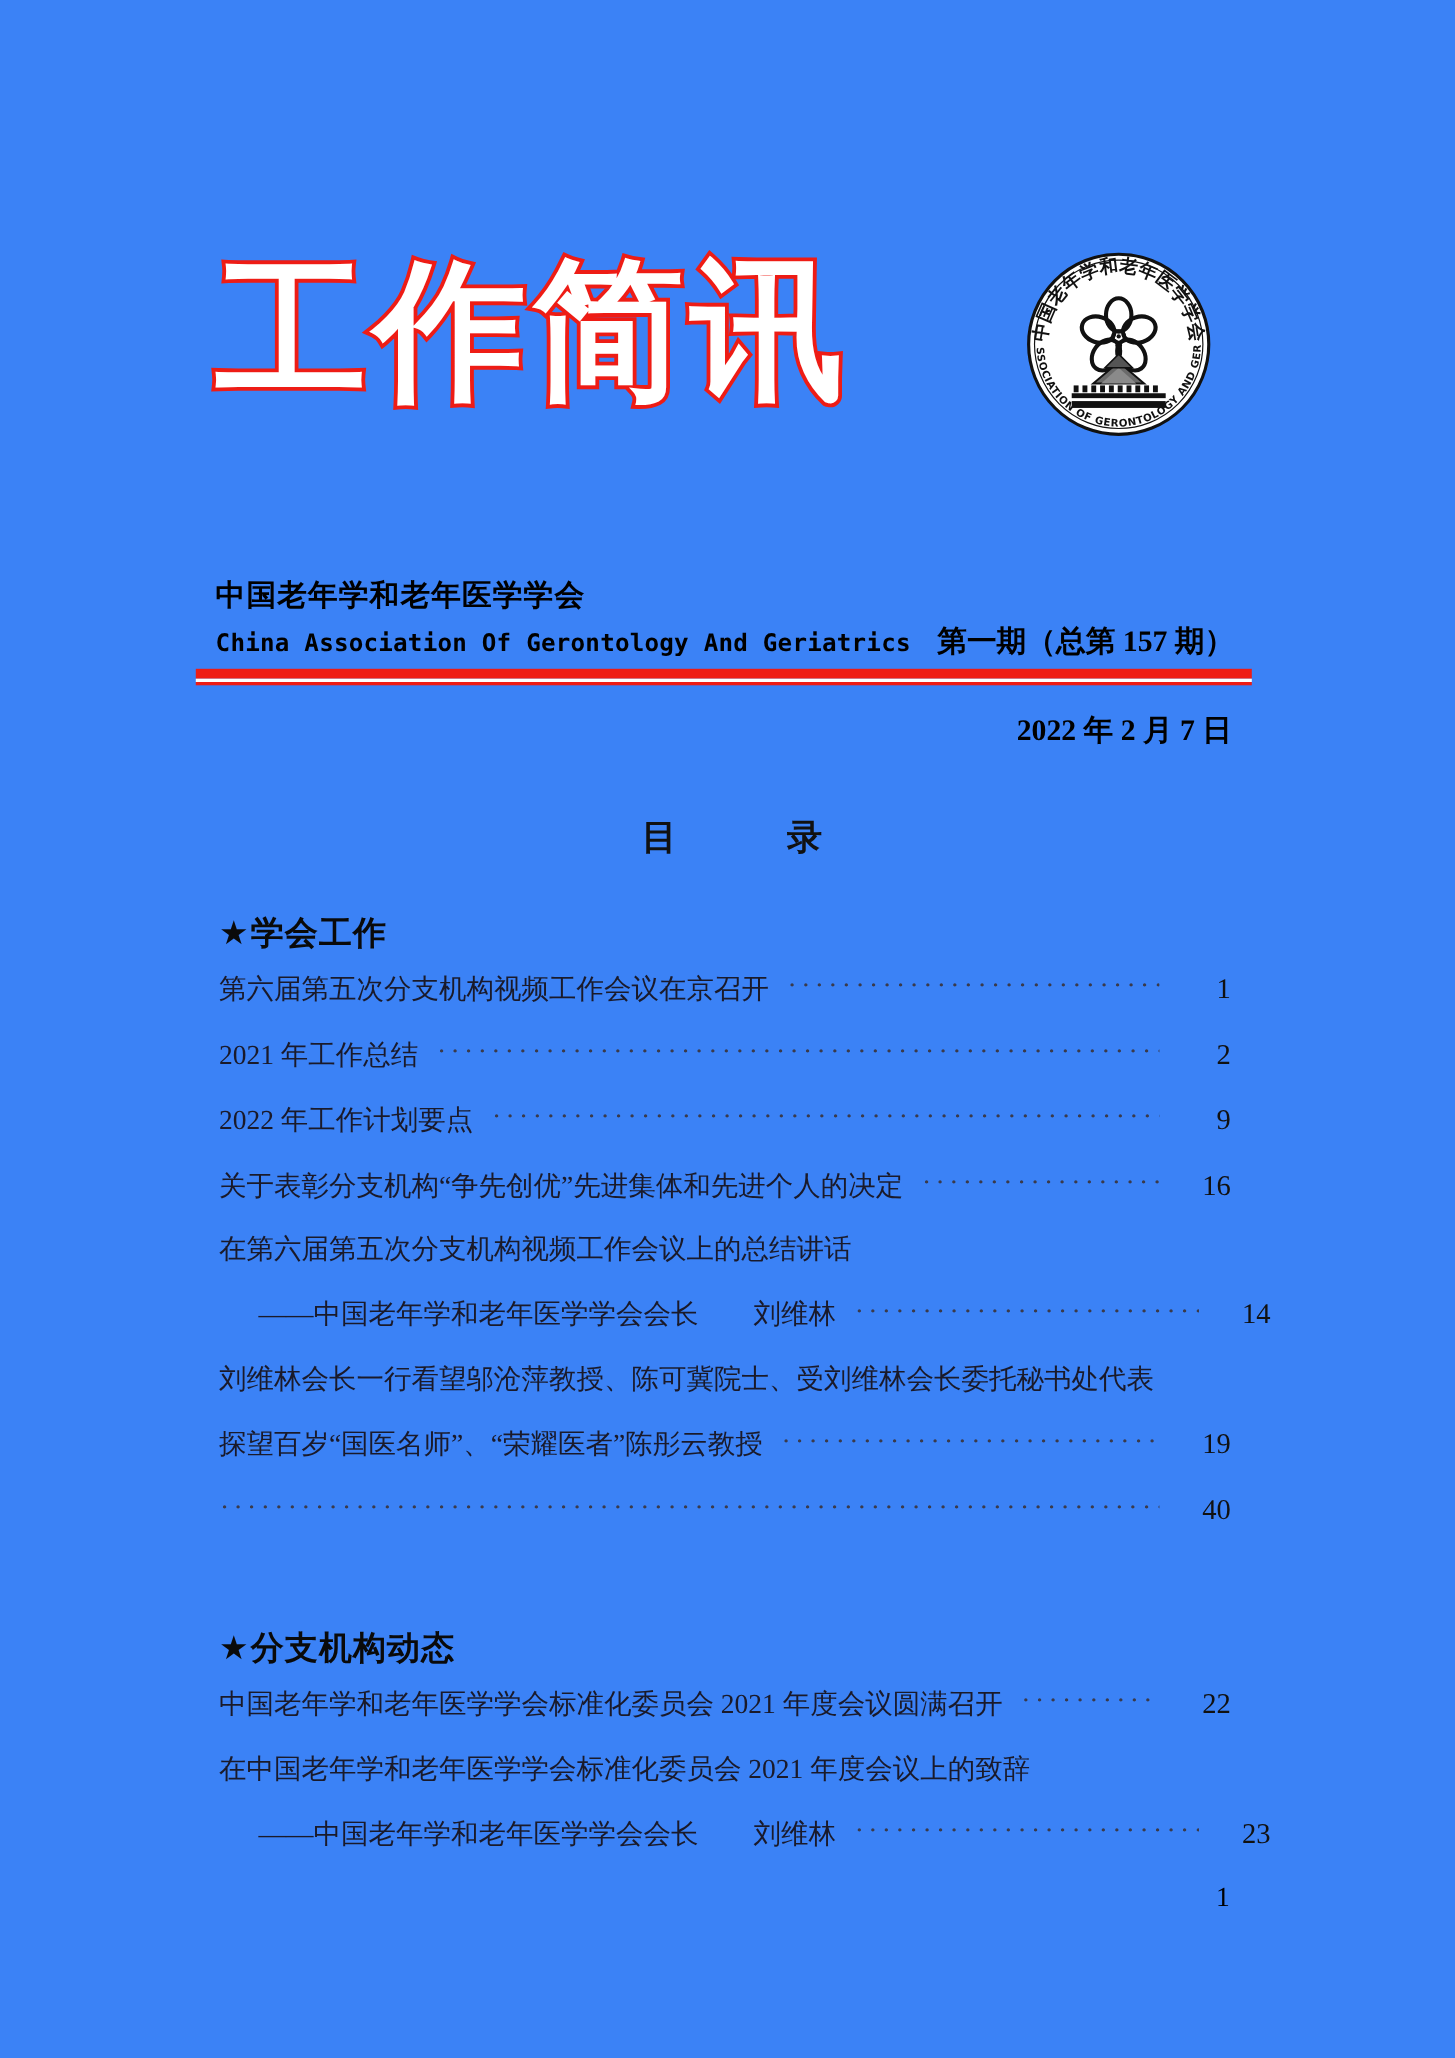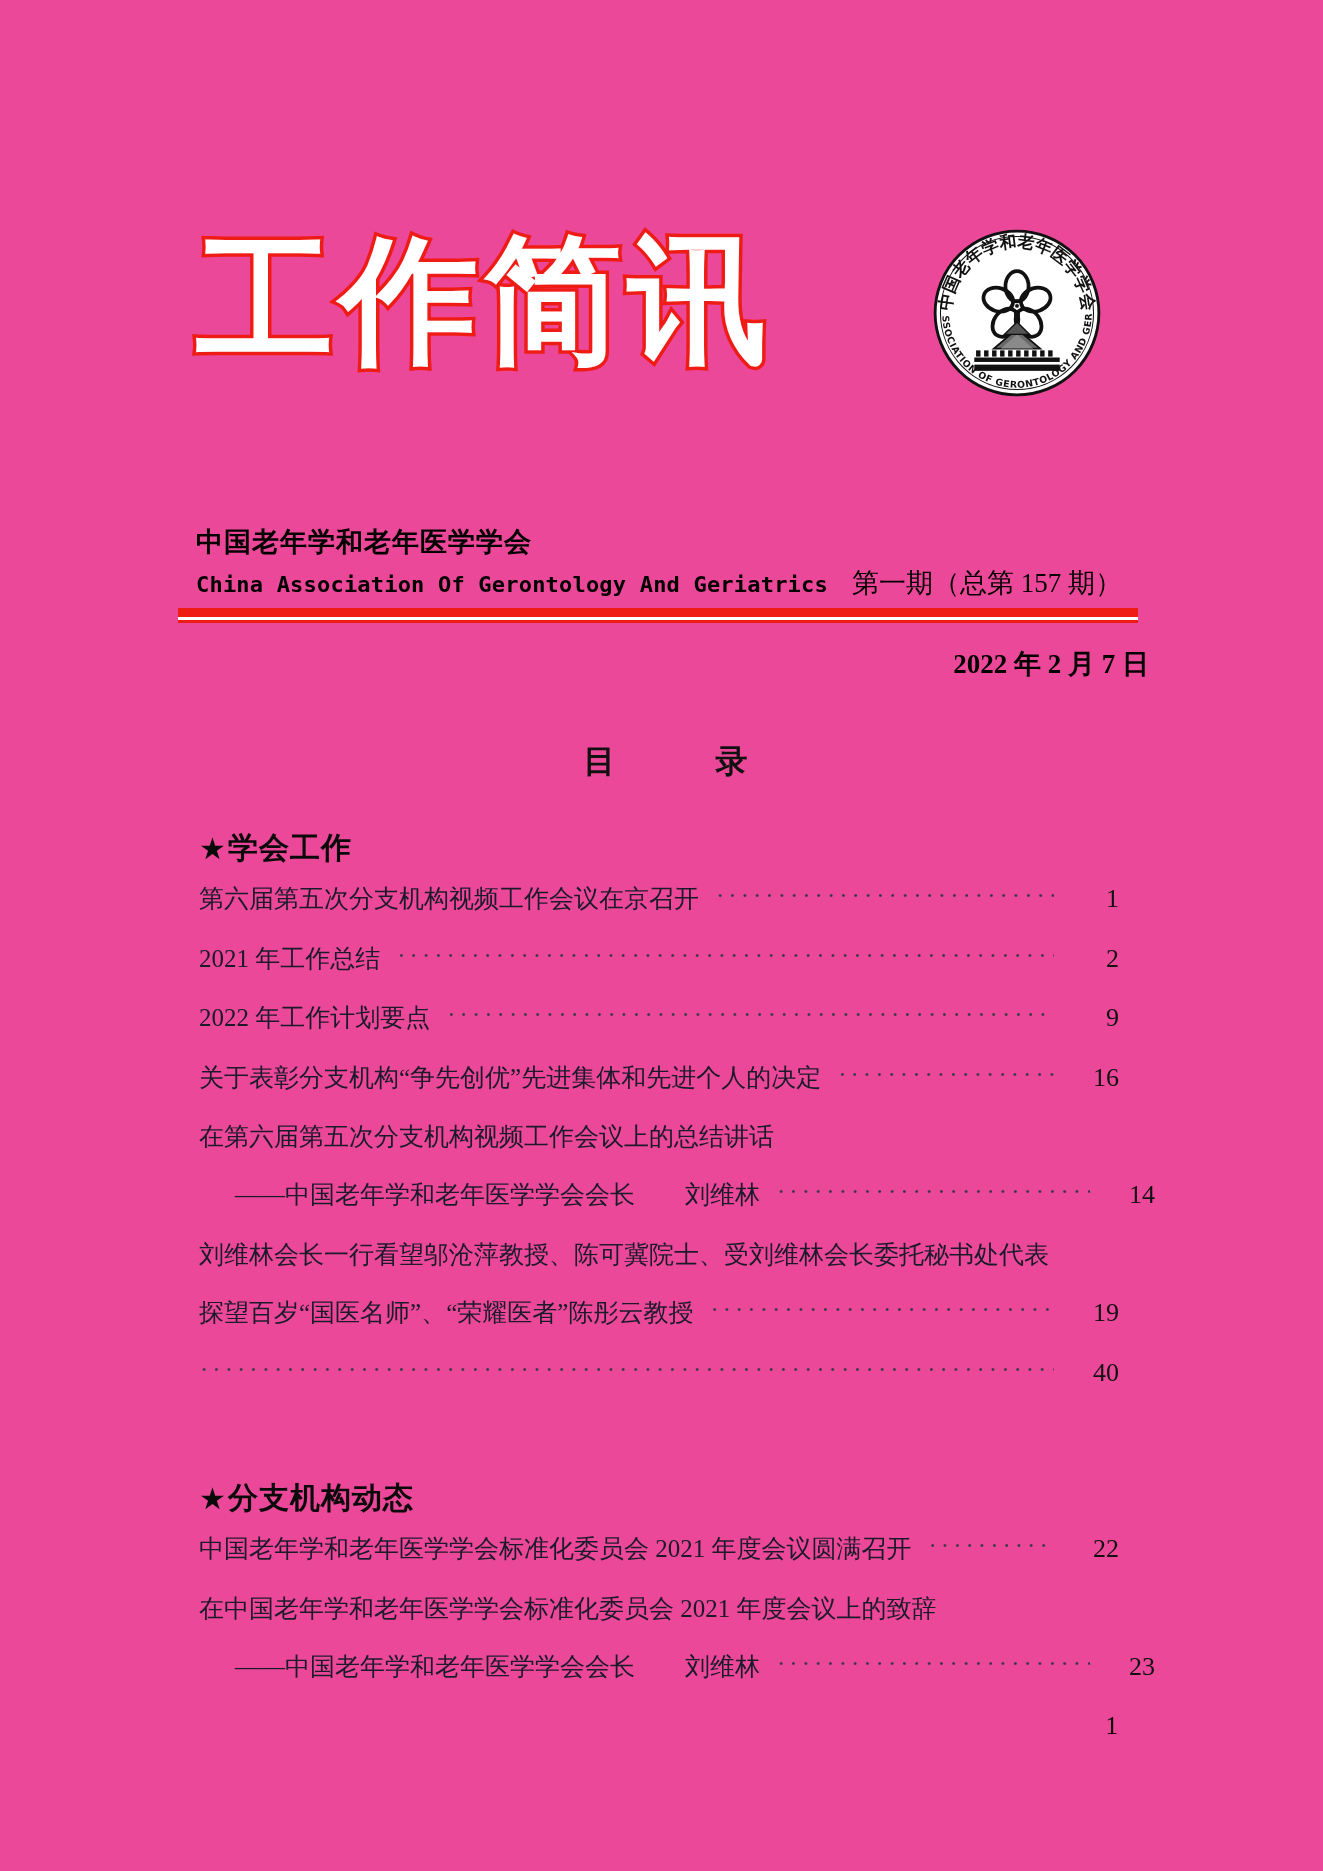--- a/index.html
+++ b/index.html
@@ -4,21 +4,21 @@
 <style>
   html, body {
     margin: 0;
     padding: 0;
     background: #ffffff;
   }
   .page {
     position: relative;
     width: 1323px;
     height: 1871px;
-    background: #ec4899;
+    background: #3b82f6;
     font-family: "Liberation Serif", "DejaVu Serif", serif;
     overflow: hidden;
     box-sizing: border-box;
   }
 
   
   .masthead {
     position: absolute;
     left: 0;
     top: 232px;
@@ -76,21 +76,21 @@
     font-family: "DejaVu Sans Mono", "Liberation Mono", monospace;
     font-size: 22px;
     font-weight: bold;
     color: #000;
     letter-spacing: 0.2px;
     white-space: nowrap;
   }
   .issue-no {
     font-family: "Liberation Serif", "DejaVu Serif", serif;
     font-size: 27px;
-    font-weight: 400;
+    font-weight: 700;
     color: #000;
     white-space: nowrap;
     margin-right: 14px;
   }
 
   
   .rule-wrap {
     position: absolute;
     left: 178px;
     top: 608px;
@@ -110,21 +110,20 @@
   .pub-date {
     position: absolute;
     left: 0;
     top: 646px;
     width: 1120px;
     text-align: right;
     font-family: "Liberation Serif", "DejaVu Serif", serif;
     font-size: 27px;
     font-weight: 600;
     color: #000;
-    padding-left: 29px;
   }
 
   
   .toc-title {
     position: absolute;
     left: 4px;
     top: 740px;
     width: 1323px;
     text-align: center;
     font-family: "DejaVu Sans", "Liberation Sans", sans-serif;

